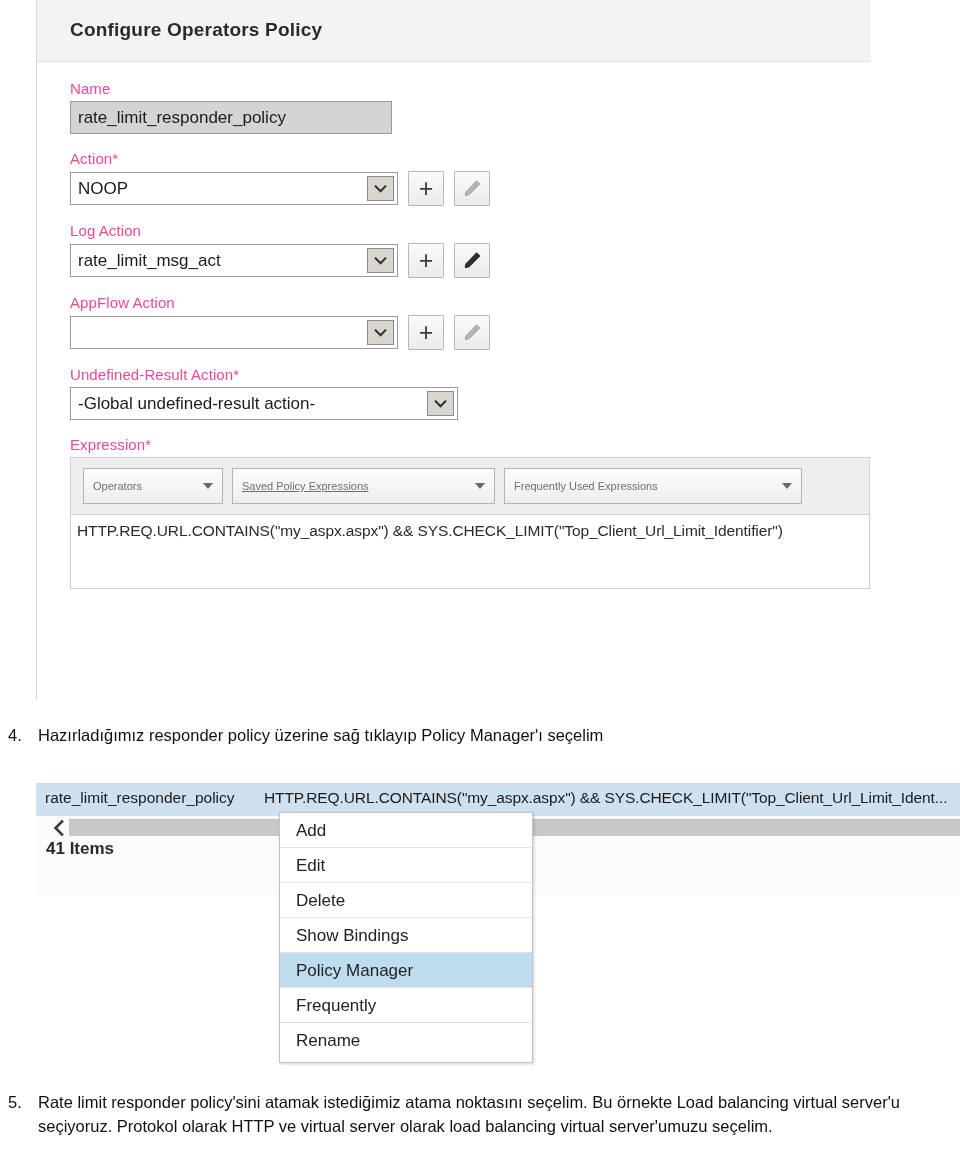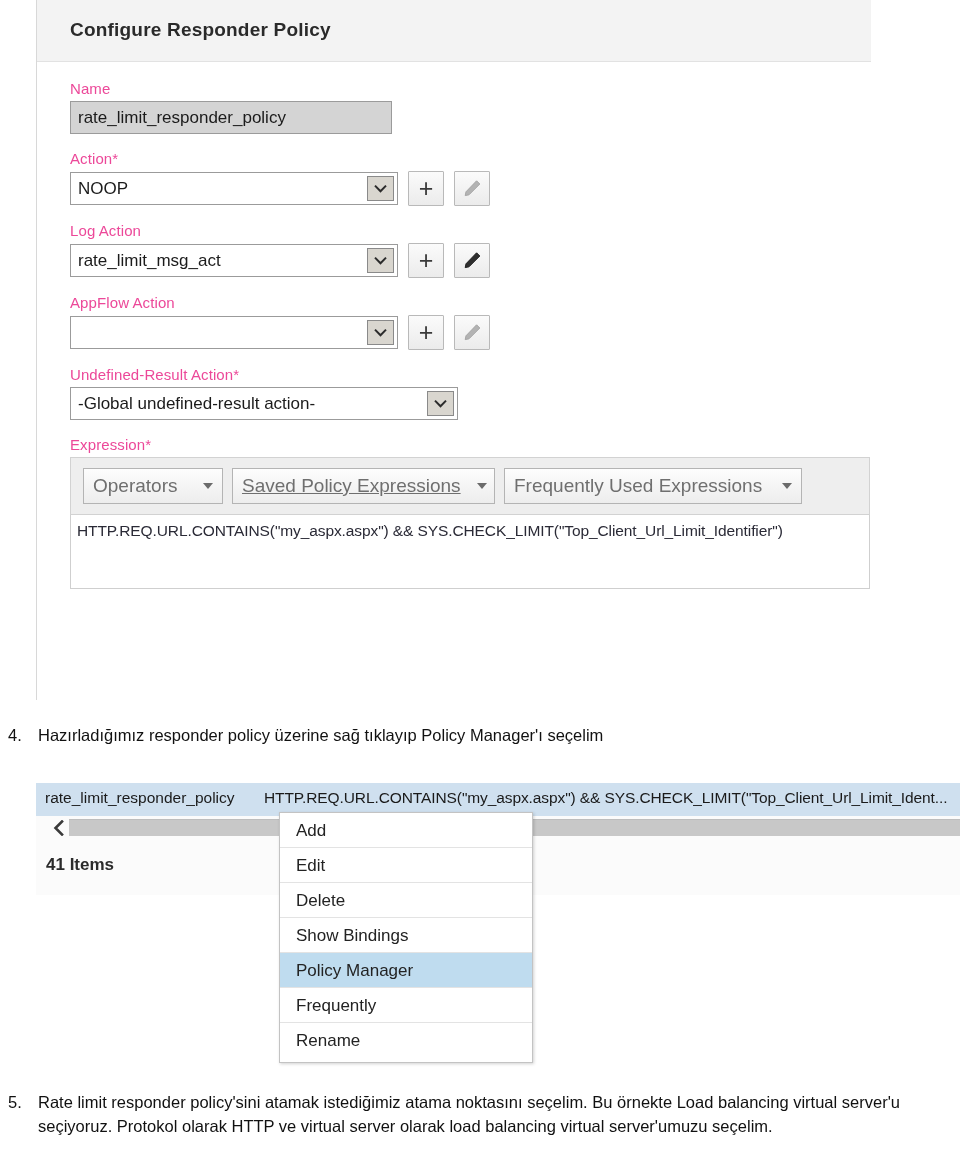--- a/index.html
+++ b/index.html
@@ -148,21 +148,21 @@
   .combo {
     height: 36px;
     box-sizing: border-box;
     border: 1px solid #b4b4b4;
     background: linear-gradient(180deg,#fdfdfd 0%,#ededed 100%);
     display: flex;
     align-items: center;
     justify-content: space-between;
     padding: 0 9px;
     margin-right: 9px;
-    font-size: 19px;
+    font-size: 11px;
     color: #6f6f6f;
     white-space: nowrap;
   }
   .combo .cap { padding-right: 16px; }
   .combo-operators { width: 140px; }
   .combo-saved { width: 263px; text-decoration: underline; }
   .combo-freq { width: 298px; }
   .caret {
     width: 0; height: 0;
     border-left: 5px solid transparent;
@@ -263,21 +263,21 @@
     top: 36px;
     width: 20px;
     height: 18px;
     display: flex;
     align-items: center;
     justify-content: center;
   }
   .items-count {
     position: absolute;
     left: 10px;
-    top: 72px;
+    top: 56px;
     font-size: 17px;
     font-weight: bold;
     color: #2b2b2b;
     white-space: nowrap;
   }
 
   
   .ctx-menu {
     position: absolute;
     left: 279px;
@@ -316,21 +316,21 @@
   }
   .step5 .num { width: 30px; flex: 0 0 30px; }
   .step5 .txt { flex: 1; }
 </style>
 </head>
 <body>
 
 <div class="shot1">
 
   <div class="shot1-header">
-    <div class="shot1-title">Configure Responder Policy</div>
+    <div class="shot1-title">Configure Operators Policy</div>
   </div>
 
   <div class="form">
 
     <div>
       <div class="field-label">Name</div>
       <div class="field-row">
         <div class="text-input">rate_limit_responder_policy</div>
       </div>
     </div>

